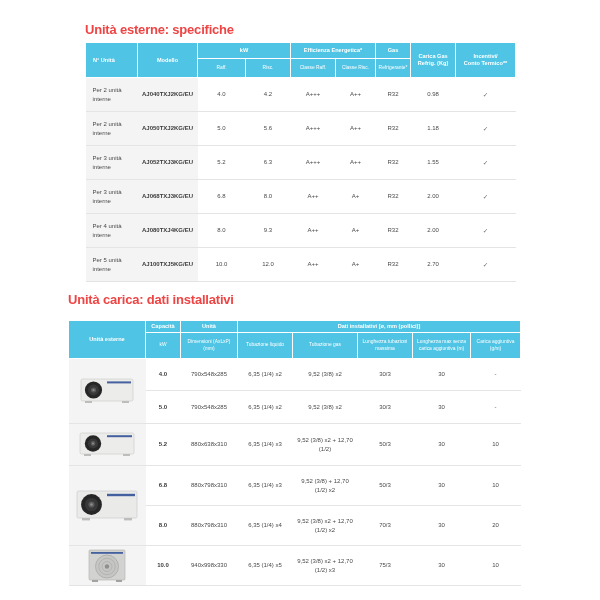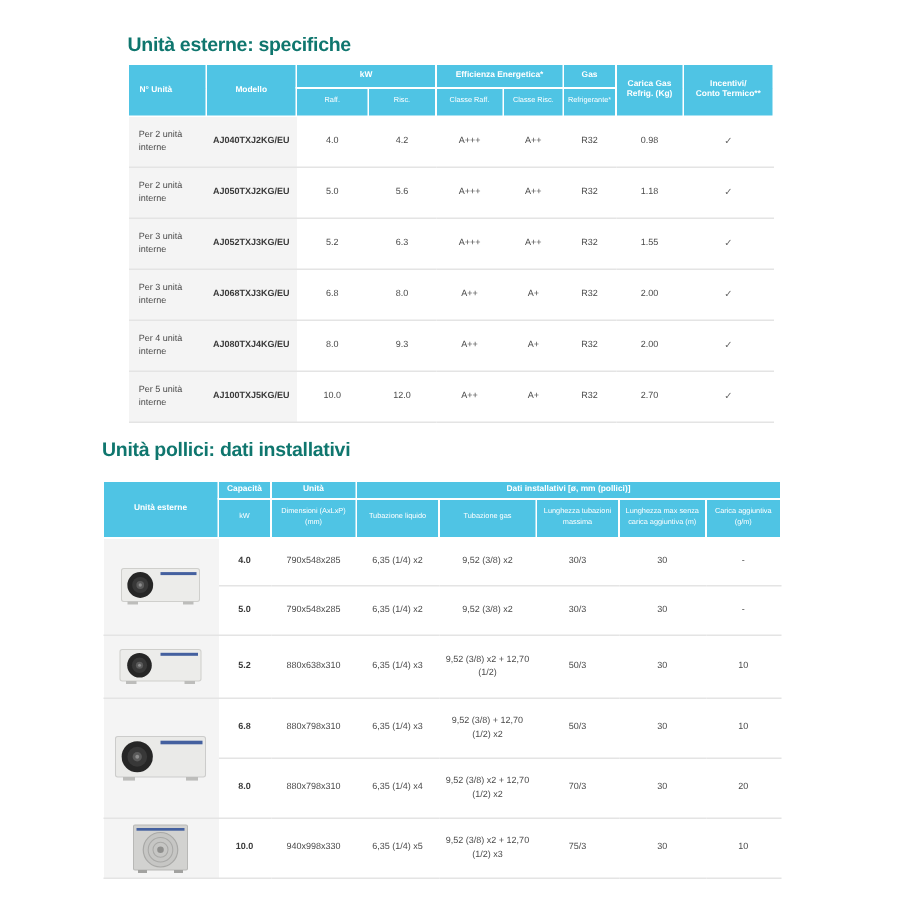--- a/index.html
+++ b/index.html
@@ -1,18 +1,18 @@
 <!DOCTYPE html>
 <html><head>
 <meta charset="utf-8">
 <style>
   *{box-sizing:border-box;margin:0;padding:0}
   html,body{width:600px;height:600px;background:#fff;font-family:"Liberation Sans",sans-serif}
   .page{position:relative;width:600px;height:600px;background:#fff;overflow:hidden}
-  .section-title{position:absolute;font-size:13px;font-weight:bold;color:#0f766e;letter-spacing:-0.2px}
+  .section-title{position:absolute;font-size:13px;font-weight:bold;color:#ef4444;letter-spacing:-0.2px}
   #title-spec{left:85px;top:22px}
   #title-install{left:68px;top:292px}
   table{border-collapse:collapse;table-layout:fixed;position:absolute}
   #spec-table{left:85px;top:42px;width:430px}
   #install-table{left:68px;top:320px;width:452px}
   th{background:#4fc4e4;color:#fff;border:1px solid #fff;vertical-align:middle;text-align:center;padding:1px 2px;overflow:hidden}
   .th-group{font-size:5.6px;font-weight:bold;line-height:1.2}
   .th-sub{font-size:4.9px;font-weight:normal;line-height:1.25}
   #spec-table .th-group{height:16px}
   #spec-table .th-sub{height:19px}
@@ -137,21 +137,21 @@
         <td>12.0</td>
         <td>A++</td>
         <td>A+</td>
         <td>R32</td>
         <td>2.70</td>
         <td class="check">✓</td>
       </tr>
     </tbody>
   </table>
 
-  <div class="section-title" id="title-install">Unità pollici: dati installativi</div>
+  <div class="section-title" id="title-install">Unità carica: dati installativi</div>
 
   <table id="install-table">
     <colgroup>
       <col style="width:77px">
         <col style="width:35px">
         <col style="width:57px">
         <col style="width:55px">
       <col style="width:65px">
         <col style="width:55px">
         <col style="width:58px">

